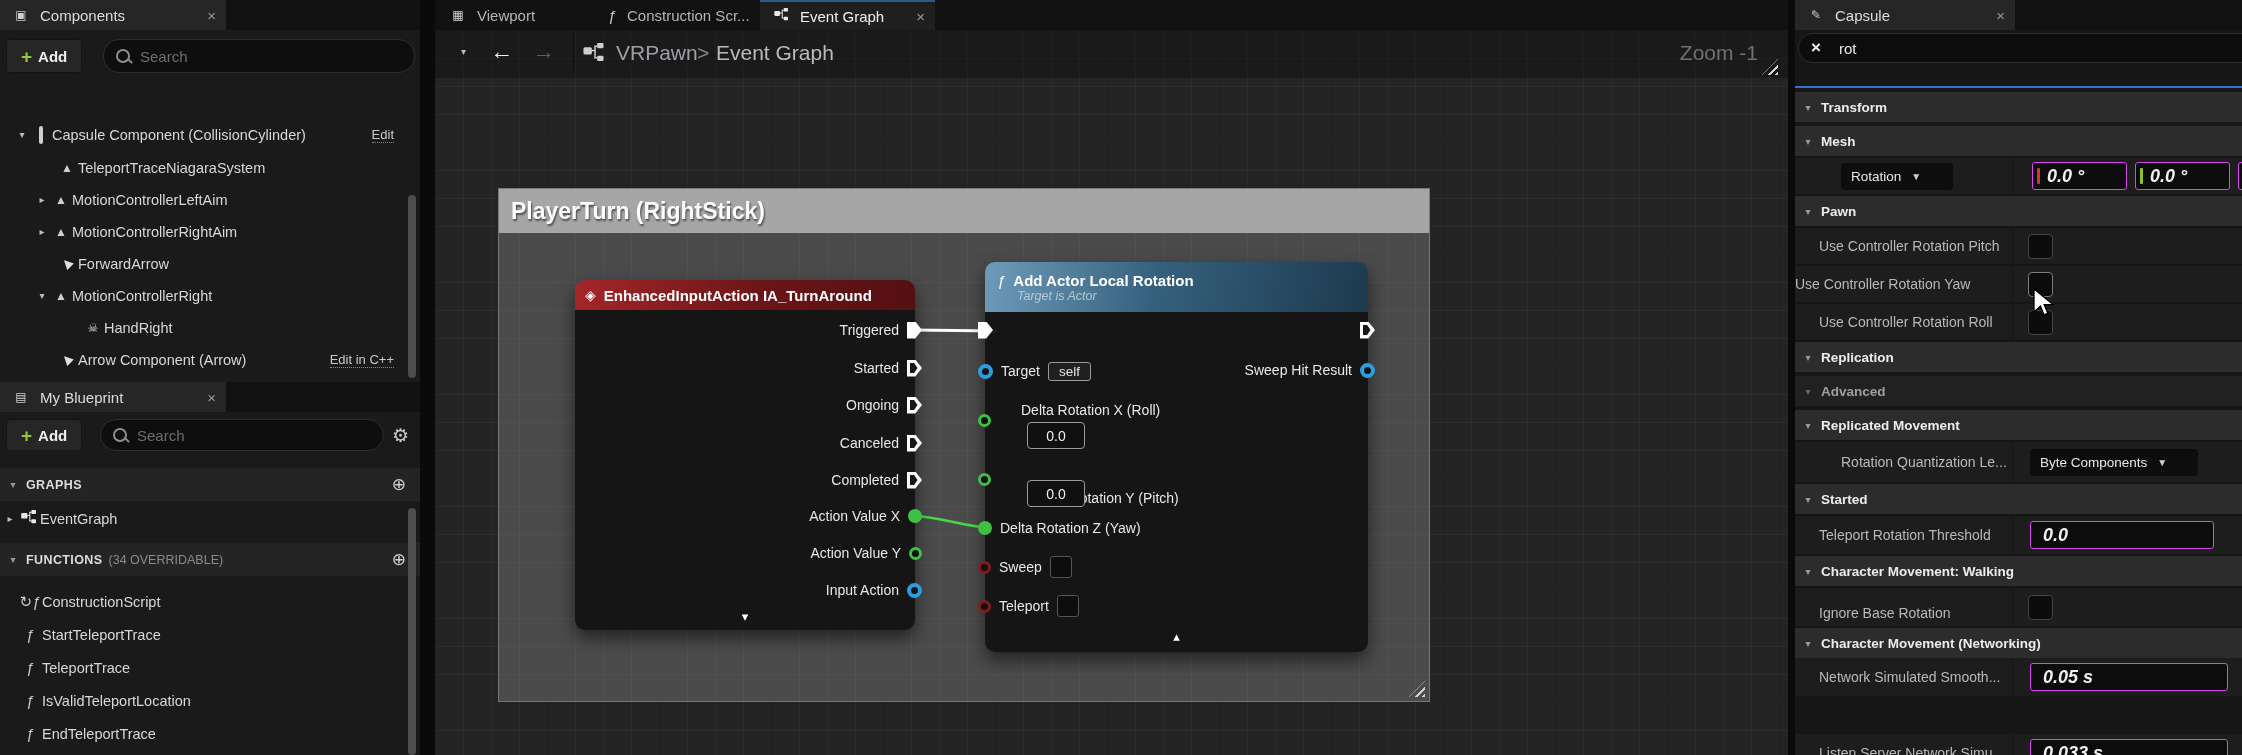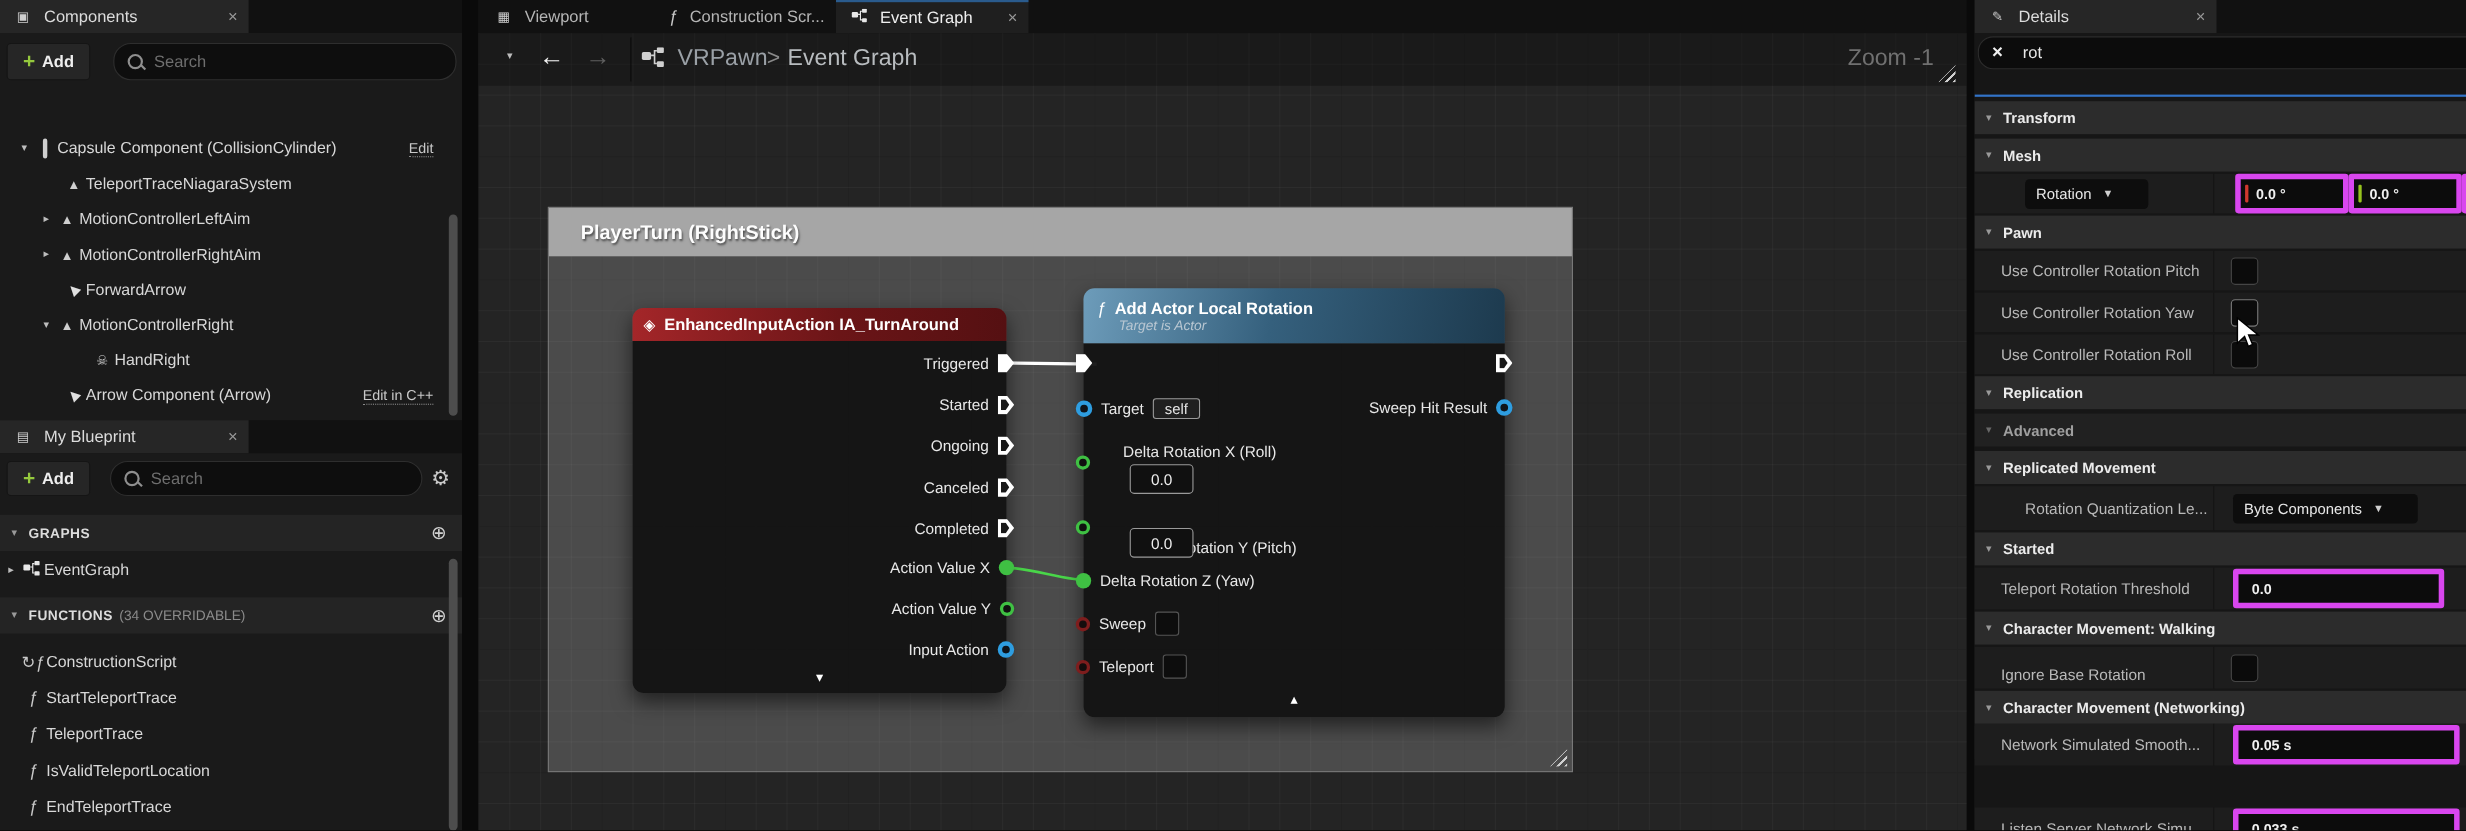--- a/index.html
+++ b/index.html
@@ -55,21 +55,21 @@
   .bookmark{width:12px;height:16px;background:#e6e6e6;clip-path:polygon(0 0,100% 0,100% 100%,50% 68%,0 100%);}
   .navarrow{font-size:23px;line-height:1;}
   .bcr{font-size:21px;white-space:nowrap;}
   .ghandle{width:16px;height:16px;clip-path:polygon(100% 0,100% 100%,0 100%);
            background:repeating-linear-gradient(135deg,#cfcfcf 0 2px,transparent 2px 5px);}
   .gicon{display:inline-block;}
   
   #comment{position:absolute;left:63px;top:158px;width:930px;height:512px;background:rgba(200,200,200,0.24);
            border:1px solid rgba(150,150,150,0.6);}
   #commenttitle{position:absolute;left:0;top:0;width:100%;height:44px;background:#a6a6a6;display:flex;align-items:center;}
-  #commenttitle span{margin-left:29px;font-size:18px;font-weight:bold;color:#fdfdfd;text-shadow:1px 2px 2px rgba(0,0,0,0.55);}
+  #commenttitle span{margin-left:12px;font-size:23px;font-weight:bold;color:#fdfdfd;text-shadow:1px 2px 2px rgba(0,0,0,0.55);}
   
   .node{position:absolute;border-radius:10px;box-shadow:0 8px 18px rgba(0,0,0,0.55);}
   .nbody{position:absolute;left:0;right:0;bottom:0;background:rgba(18,18,18,0.95);border-radius:0 0 10px 10px;}
   .nhead{position:absolute;left:0;right:0;top:0;border-radius:10px 10px 0 0;display:flex;align-items:center;}
   .prow{position:absolute;display:flex;align-items:center;gap:8px;height:20px;}
   .plabel{color:#e8e8e8;font-size:14px;white-space:nowrap;}
   .execpin{width:15px;height:17px;position:relative;flex:none;}
   .execpin .po{position:absolute;inset:0;background:#fff;clip-path:polygon(0 0,55% 0,100% 50%,55% 100%,0 100%);}
   .execpin.hollow .pi{position:absolute;left:3px;top:3.5px;width:7.5px;height:10px;background:#181818;
                       clip-path:polygon(0 0,55% 0,100% 50%,55% 100%,0 100%);}
@@ -91,22 +91,22 @@
   .dsub{height:30px;background:#212121;}
   .dprop{height:36px;background:#1d1d1d;}
   .tri{width:26px;text-align:center;color:#9a9a9a;font-size:10px;flex:none;}
   .tri.dim{color:#686868;}
   .dhlabel{color:#ececec;font-weight:bold;font-size:13.5px;}
   .dhlabel.dim{color:#9f9f9f;}
   .dlabel{color:#b9b9b9;font-size:14px;white-space:nowrap;}
   .coldiv{position:absolute;left:217px;top:0;bottom:0;width:1px;background:#141414;}
   .cb{position:absolute;left:233px;width:23px;height:23px;background:#0b0b0b;border:1px solid #454545;border-radius:4px;}
   .cb.hl{border-color:#7a7a7a;}
-  .tfield{position:absolute;height:26px;background:#0c0c0c;border:5px solid #d946ef;border-radius:3px;
-          display:flex;align-items:center;color:#f0f0f0;font-size:13px;font-weight:600;}
+  .tfield{position:absolute;height:26px;background:#0c0c0c;border:1px solid #d946ef;border-radius:3px;
+          display:flex;align-items:center;color:#f0f0f0;font-size:18px;font-weight:600;font-style:italic;}
   .rbar{width:3px;height:16px;margin:0 7px 0 4px;border-radius:1px;flex:none;}
   .ddrop{position:absolute;height:27px;background:#0d0d0d;border-radius:4px;color:#e8e8e8;font-size:13.5px;
          display:flex;align-items:center;padding:0 10px;gap:10px;}
   .chev{color:#cfcfcf;font-size:10px;}
   #dsearch{position:absolute;left:3px;top:33px;width:438px;height:28px;background:#0c0c0c;border:1px solid #2c2c2c;
            border-radius:14px;display:flex;align-items:center;gap:18px;padding:0 12px;}
   #dsearch .sx{color:#f0f0f0;font-size:17px;font-weight:bold;}
   #dsearch .sval{color:#e8e8e8;font-size:15px;}
   .bluebar{position:absolute;left:0;top:86px;width:447px;height:2px;background:#3273c8;}
 </style>
@@ -408,21 +408,21 @@
       </div>
     </div>
   </div>
 
   <div class="abs vsep" style="left:1788px;width:7px;"></div>
 
   <div id="detailspanel" class="abs">
     <div class="tabbar">
       <div class="tab" style="left:0;width:200px;">
         <span class="cicon">✎</span>
-        <span>Details</span>
+        <span>Capsule</span>
         <span class="tclose">×</span>
       </div>
     </div>
     <div id="dsearch">
       <span class="sx">×</span>
       <span class="sval">rot</span>
     </div>
     <div class="bluebar"></div>
 
     <div class="drow dhead" style="top:92px;">
@@ -456,21 +456,21 @@
       <span class="tri">▾</span>
       <span class="dhlabel">Pawn</span>
     </div>
     <div class="drow dprop" style="top:228px;">
       <div class="coldiv"></div>
       <span class="dlabel" style="margin-left:24px;">Use Controller Rotation Pitch</span>
       <span class="cb"></span>
     </div>
     <div class="drow dprop" style="top:266px;">
       <div class="coldiv"></div>
-      <span class="dlabel" style="margin-left:24px;">Use Controller Rotation Yaw</span>
+      <span class="dlabel" style="">Use Controller Rotation Yaw</span>
       <span class="cb hl"></span>
     </div>
     <div class="drow dprop" style="top:304px;">
       <div class="coldiv"></div>
       <span class="dlabel" style="margin-left:24px;">Use Controller Rotation Roll</span>
       <span class="cb"></span>
     </div>
     <div class="drow dhead" style="top:342px;">
       <span class="tri">▾</span>
       <span class="dhlabel">Replication</span>

